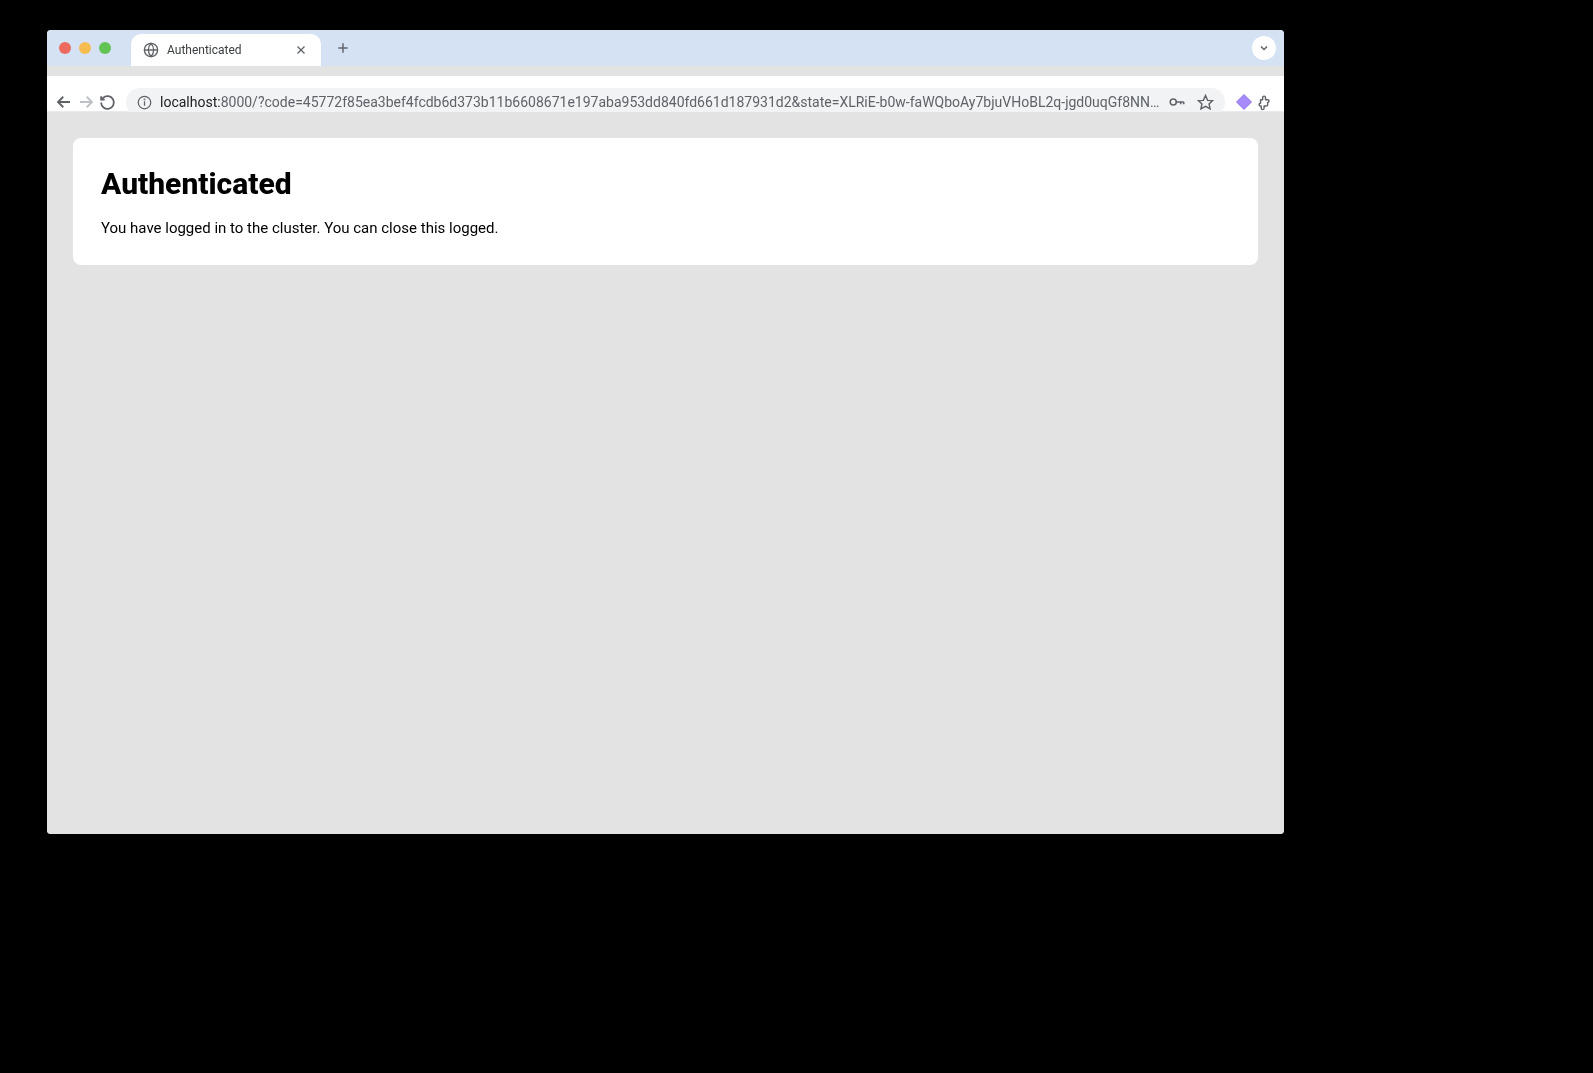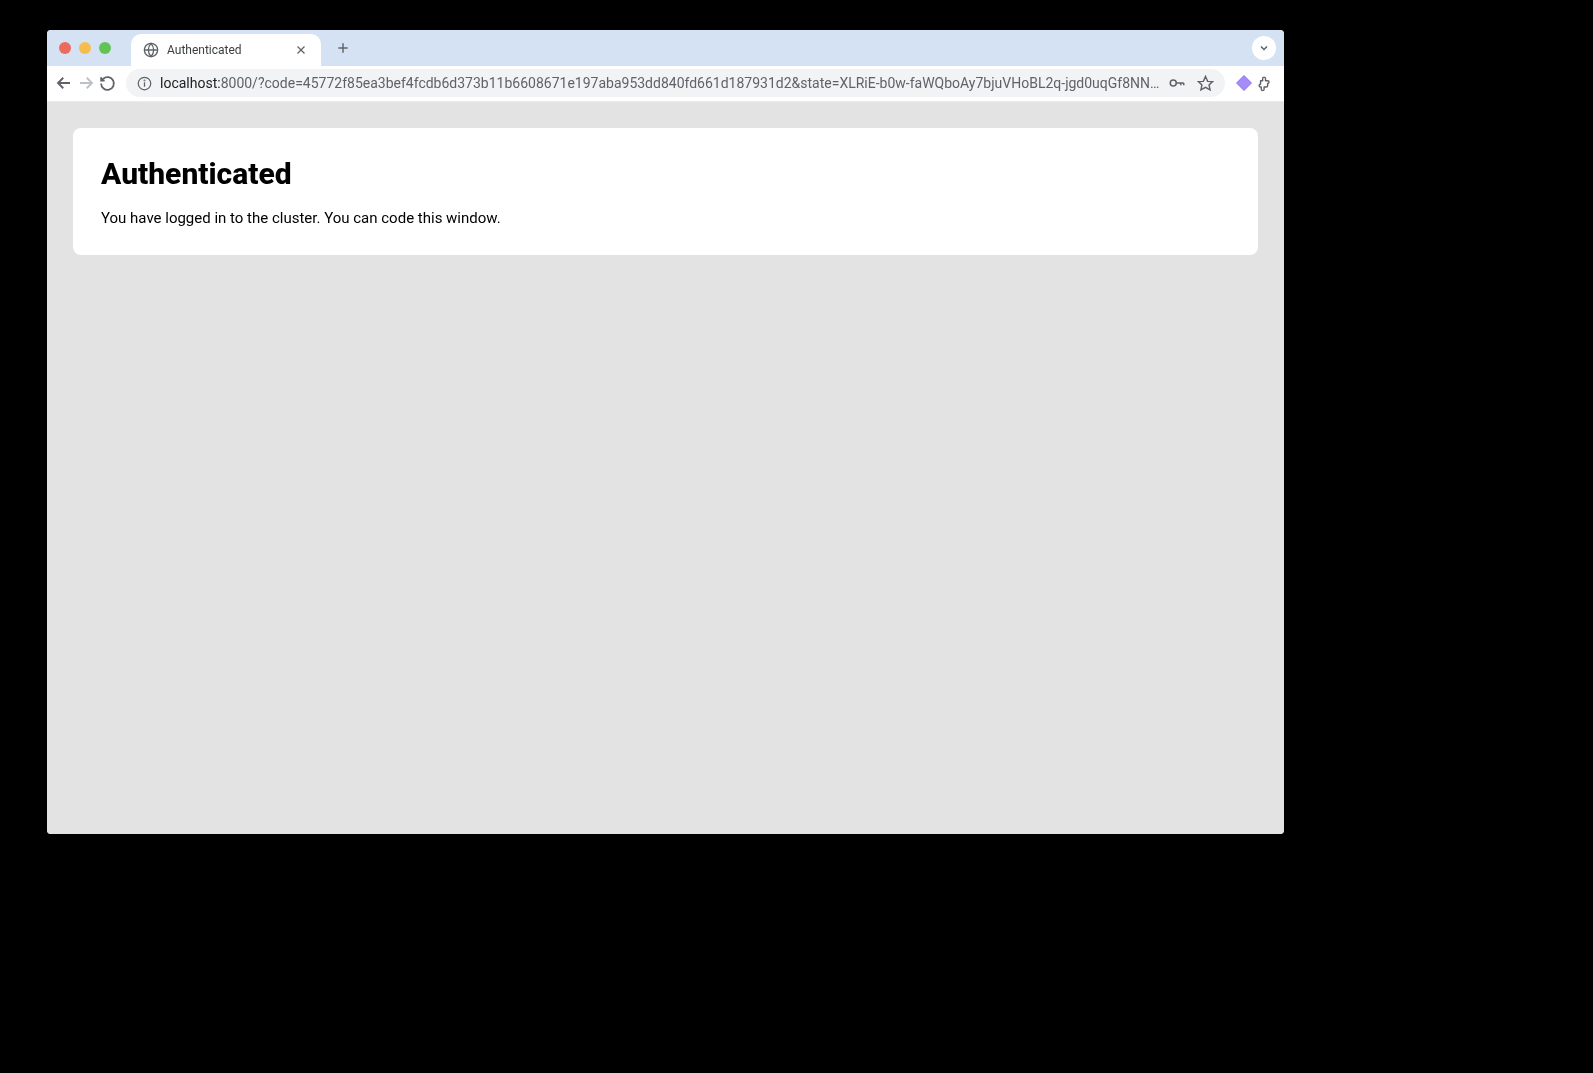--- a/index.html
+++ b/index.html
@@ -105,24 +105,25 @@
       display: flex;
       align-items: center;
       justify-content: center;
       cursor: pointer;
       color: #5f6368;
     }
     .toolbar {
       height: 36px;
       background: #fff;
       display: flex;
-      align-items: flex-end;
-      padding: 4px 8px;
+      align-items: flex-start;
+      padding: 12px 8px;
       gap: 4px;
       border-bottom: 1px solid #e8eaed;
+      margin-top: 10px;
     }
     .nav-btn {
       width: 28px;
       height: 28px;
       display: flex;
       align-items: center;
       justify-content: center;
       color: #5f6368;
       cursor: pointer;
       border-radius: 50%;
@@ -300,16 +301,16 @@
       </svg>
     </div>
     <div class="toolbar-sep"></div>
     <div class="profile-avatar"></div>
 
   </div>
 
   <div class="content-area">
     <div class="content-card">
       <h1 class="page-heading">Authenticated</h1>
-      <p class="page-body">You have logged in to the cluster. You can code this window.</p>
+      <p class="page-body">You have logged in to the cluster. You can close this logged.</p>
     </div>
   </div>
 </div>
 
 </body></html>

